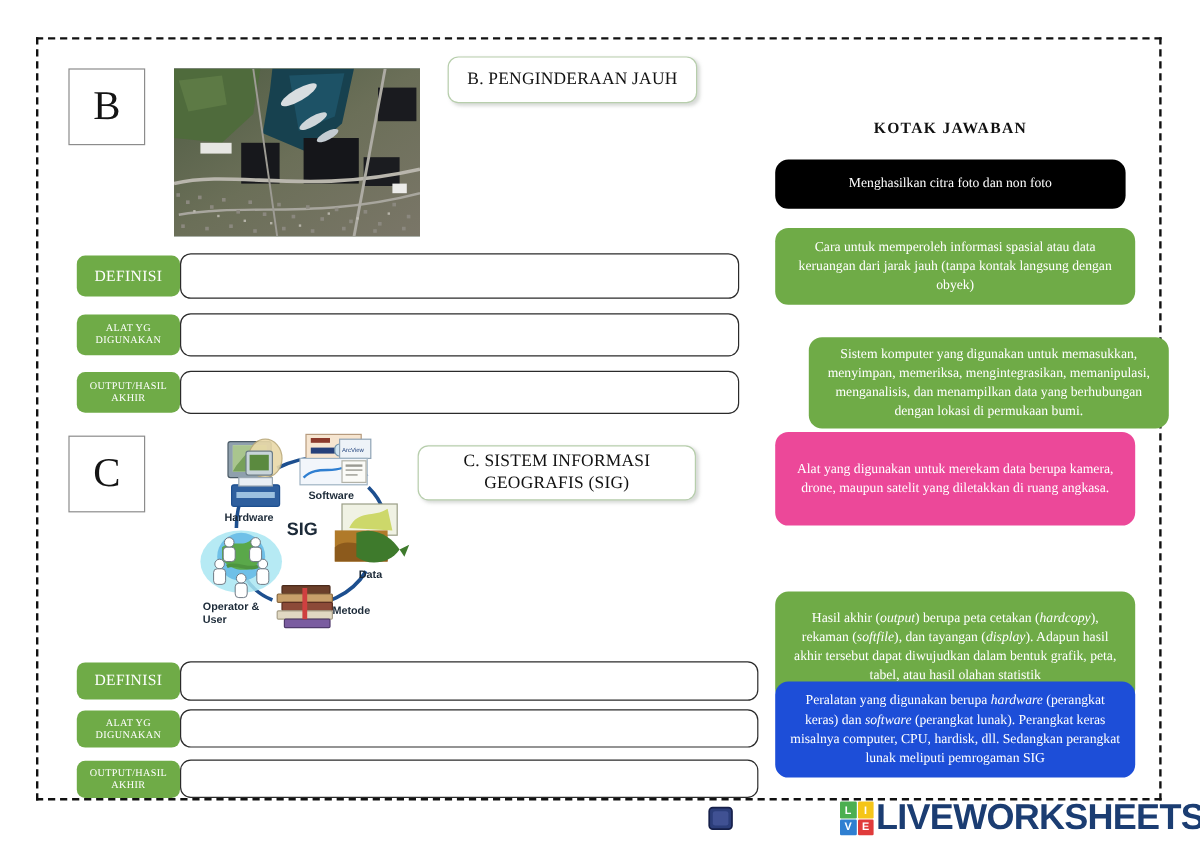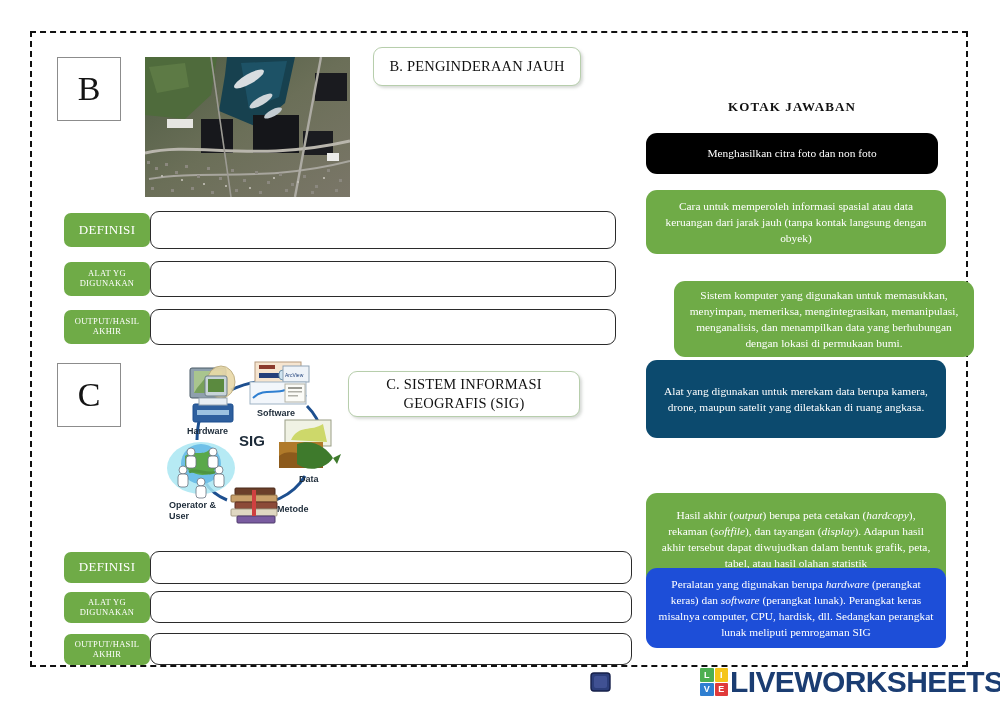--- a/index.html
+++ b/index.html
@@ -377,21 +377,21 @@
   </div>
 
   <div class="answer-chip" style="left: 614px; top: 157px; width: 300px; height: 64px; background: rgb(111, 171, 71);">
     <span>Cara untuk memperoleh informasi spasial atau data keruangan dari jarak jauh (tanpa kontak langsung dengan obyek)</span>
   </div>
 
   <div class="answer-chip" style="left: 614px; top: 248px; width: 300px; height: 76px; background: rgb(111, 171, 71); margin-left: 28px;">
     <span>Sistem komputer yang digunakan untuk memasukkan, menyimpan, memeriksa, mengintegrasikan, memanipulasi, menganalisis, dan menampilkan data yang berhubungan dengan lokasi di permukaan bumi.</span>
   </div>
 
-  <div class="answer-chip" style="left: 614px; top: 327px; width: 300px; height: 78px; background: #0c4a6e;">
+  <div class="answer-chip" style="left: 614px; top: 327px; width: 300px; height: 78px; background: #ec4899;">
     <span>Alat yang digunakan untuk merekam data berupa kamera, drone, maupun satelit yang diletakkan di ruang angkasa.</span>
   </div>
 
   <div class="answer-chip" style="left: 614px; top: 425px; width: 300px; height: 92px; background: rgb(111, 171, 71); margin-top: 35px;">
     <span>Hasil akhir (<i>output</i>) berupa peta cetakan (<i>hardcopy</i>), rekaman (<i>softfile</i>), dan tayangan (<i>display</i>). Adapun hasil akhir tersebut dapat diwujudkan dalam bentuk grafik, peta, tabel, atau hasil olahan statistik</span>
   </div>
 
   <div class="answer-chip" style="left: 614px; top: 535px; width: 300px; height: 80px; background: #1d4ed8;">
     <span>Peralatan yang digunakan berupa <i>hardware</i> (perangkat keras) dan <i>software</i> (perangkat lunak). Perangkat keras misalnya computer, CPU, hardisk, dll. Sedangkan perangkat lunak meliputi pemrogaman SIG</span>
   </div>

